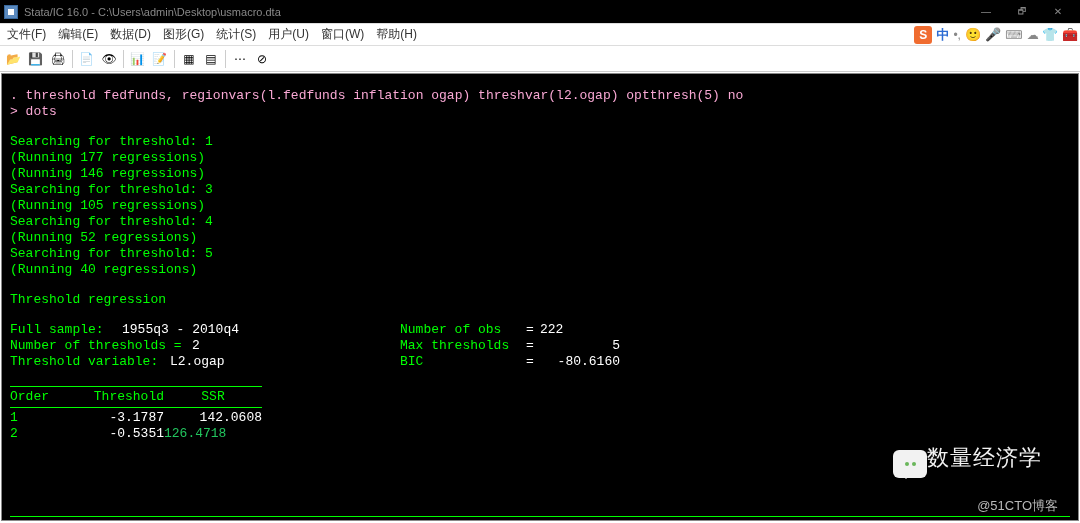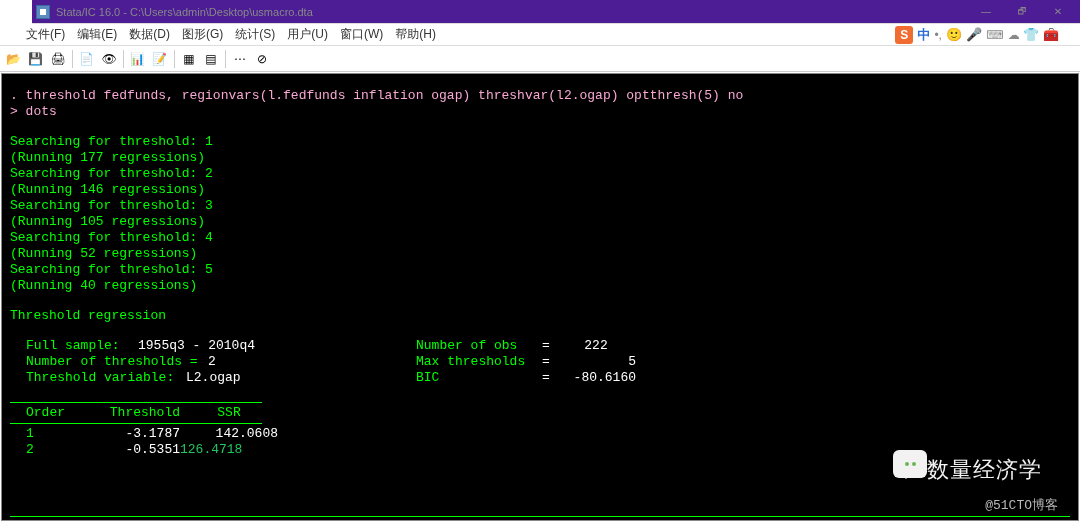--- a/index.html
+++ b/index.html
@@ -1,27 +1,27 @@
 <!DOCTYPE html>
 <html><head>
 <meta charset="utf-8">
 <style>
   * { box-sizing: border-box; margin: 0; padding: 0; }
   html, body { width: 1080px; height: 523px; font-family: "Microsoft YaHei", Arial, sans-serif; background: #fff; overflow: hidden; }
 
-  .titlebar { height: 24px; background: #4c1d95; border-bottom: 1px solid #ddd; display: flex; align-items: center; padding: 0 4px; font-size: 11px; color: #888; margin-left: 32px; }
+  .titlebar { height: 24px; background: #000000; border-bottom: 1px solid #ddd; display: flex; align-items: center; padding: 0 4px; font-size: 11px; color: #888; }
   .titlebar .app-icon { width: 14px; height: 14px; background: #5b8abf; border: 1px solid #3a6a9f; margin-right: 6px; display: inline-block; position: relative; }
   .titlebar .app-icon::after { content:""; display:block; width:6px;height:6px;background:#fff; position:absolute;top:3px;left:3px;}
   .titlebar .title { flex: 1; }
   .titlebar .win-btn { width: 36px; height: 22px; display: flex; align-items: center; justify-content: center; color: #888; font-size: 12px; }
   .titlebar .win-btn.close::after { content:"✕"; font-size:10px;}
   .titlebar .win-btn.min::after { content:"—"; font-size:10px;}
   .titlebar .win-btn.down::after { content:"🗗"; font-size:9px;}
 
-  .menubar { height: 22px; display: flex; align-items: center; padding: 0 20px; font-size: 12px; color: #333; border-bottom: 1px solid #ddd; }
+  .menubar { height: 22px; display: flex; align-items: center; padding: 0 1px; font-size: 12px; color: #333; border-bottom: 1px solid #ddd; }
   .menubar .menu-item { padding: 0 6px; cursor: default; }
   .menubar .spacer { flex: 1; }
   .menubar .ime-block { display:flex; align-items:center; gap:4px; }
   .menubar .ime-block .s-icon { width:18px;height:18px;background:#f06c30;border-radius:3px;color:#fff;display:flex;align-items:center;justify-content:center;font-weight:bold;font-size:12px;}
   .menubar .ime-block .cn { color:#2d6cd3; font-size:13px; font-weight:bold;}
   .menubar .ime-block .misc { color:#888; font-size:12px; }
   .menubar .ime-block .emo { font-size:13px;}
 
   .toolbar { height: 26px; display: flex; align-items: center; padding: 0 4px; gap: 2px; border-bottom: 1px solid #ccc; }
   .toolbar .tbtn { width: 20px; height: 20px; display: flex; align-items: center; justify-content: center; font-size: 12px; border: 1px solid transparent; }
@@ -35,30 +35,30 @@
     padding: 4px 8px 0 8px;
     border: 1px solid #888;
     overflow: hidden;
   }
   .console .cmd { color: #f9a8d4; }
   .console .out { color: #00ff00; }
   .console .lime { color: #00ff00; }
   .console pre { font-family: inherit; white-space: pre; }
   .console .hr { border-top: 1px solid #00ff00; margin: 2px 0; width: 252px; height:0; }
   .console .hr2 { border-top: 1px solid #00ff00; margin: 1px 0; width: 100%; height:0; position:absolute; bottom:2px; left:8px; right:8px; width:auto;}
-  .console .row { display:flex;margin-left:16px; }
+  .console .row { display:flex; }
   .console .cell { display:inline-block; }
 
-  .wm-chat { position:absolute; right:36px; bottom:42px; display:flex; align-items:flex-end; opacity:0.95;}
+  .wm-chat { position:absolute; right:36px; bottom:42px; display:flex; align-items:flex-start; opacity:0.95;}
   .wm-chat .bubble { width:34px;height:28px;background:#fff;border-radius:6px;position:relative;display:flex;align-items:center;justify-content:center;gap:3px;}
   .wm-chat .bubble::after{content:"";position:absolute;bottom:-6px;left:8px;border:5px solid transparent;border-top-color:#fff;}
   .wm-chat .dot{width:4px;height:4px;background:#70c160;border-radius:50%;}
   .wm-chat .txt { color:#fff; font-family:"Microsoft YaHei",sans-serif; font-size:22px; letter-spacing:1px;}
 
-  .wm-blog { position:absolute; right:20px; bottom:6px; color:#b8b8b8; font-family:Liberation Mono, monospace; font-size:13px;}
+  .wm-blog { position:absolute; right:20px; bottom:6px; color:#b8b8b8; font-family:Liberation Sans, sans-serif; font-size:13px;}
 </style>
 </head>
 <body>
 
 <div class="titlebar">
   <span class="app-icon"></span>
   <span class="title">Stata/IC 16.0 - C:\Users\admin\Desktop\usmacro.dta</span>
   <div class="win-btn min"></div>
   <div class="win-btn down"></div>
   <div class="win-btn close"></div>
@@ -105,38 +105,37 @@
   <span class="tbtn">⊘</span>
 </div>
 
 <div class="console">
   <div style="height:10px"></div>
   <pre class="cmd">. threshold fedfunds, regionvars(l.fedfunds inflation ogap) threshvar(l2.ogap) optthresh(5) no</pre>
   <pre class="cmd">&gt; dots</pre>
   <div style="height:14px"></div>
   <pre class="out">Searching for threshold: 1</pre>
   <pre class="out">(Running 177 regressions)</pre>
-  <pre class="out">Searching for threshold: 2</pre>
   <pre class="out">(Running 146 regressions)</pre>
   <pre class="out">Searching for threshold: 3</pre>
   <pre class="out">(Running 105 regressions)</pre>
   <pre class="out">Searching for threshold: 4</pre>
   <pre class="out">(Running 52 regressions)</pre>
   <pre class="out">Searching for threshold: 5</pre>
   <pre class="out">(Running 40 regressions)</pre>
   <div style="height:14px"></div>
   <pre class="out">Threshold regression</pre>
   <div style="height:14px"></div>
 
   <div class="row">
     <span class="cell lime" style="width:112px">Full sample:</span>
     <span class="cell" style="color:#fff;width:278px">1955q3 - 2010q4</span>
     <span class="cell lime" style="width:126px">Number of obs</span>
     <span class="cell" style="color:#fff;width:14px">=</span>
-    <span class="cell" style="color:#fff;width:80px;text-align:center">222</span>
+    <span class="cell" style="color:#fff;width:80px;text-align:left">222</span>
   </div>
   <div class="row">
     <span class="cell lime" style="width:182px">Number of thresholds =</span>
     <span class="cell" style="color:#fff;width:208px">2</span>
     <span class="cell lime" style="width:126px">Max thresholds</span>
     <span class="cell" style="color:#fff;width:14px">=</span>
     <span class="cell" style="color:#fff;width:80px;text-align:right">5</span>
   </div>
   <div class="row">
     <span class="cell lime" style="width:160px">Threshold variable:</span>

